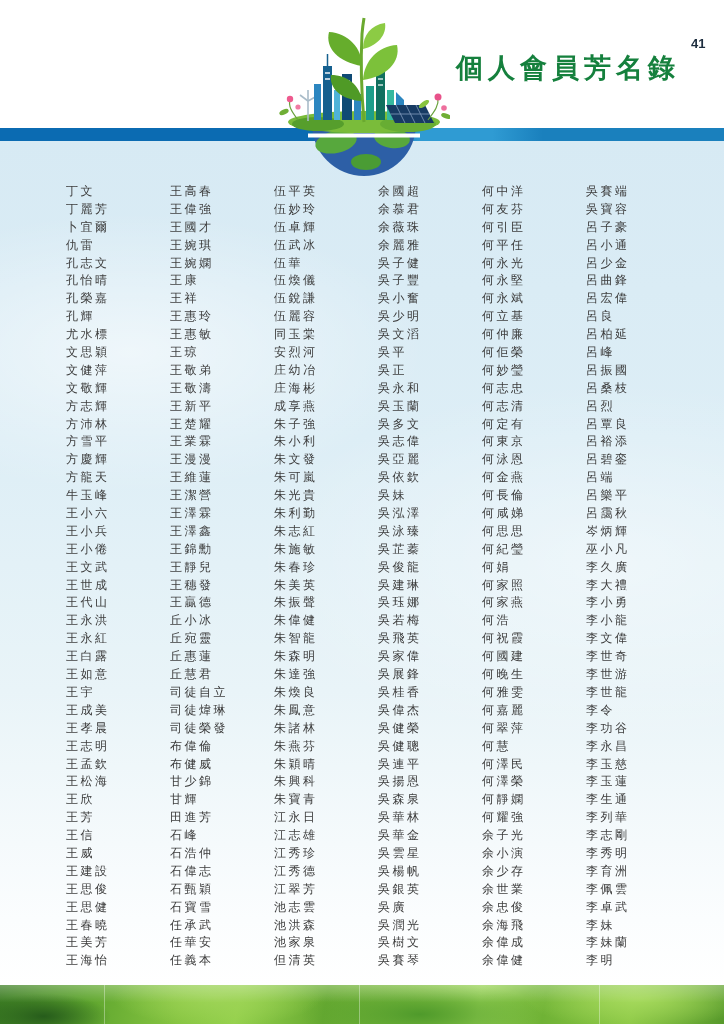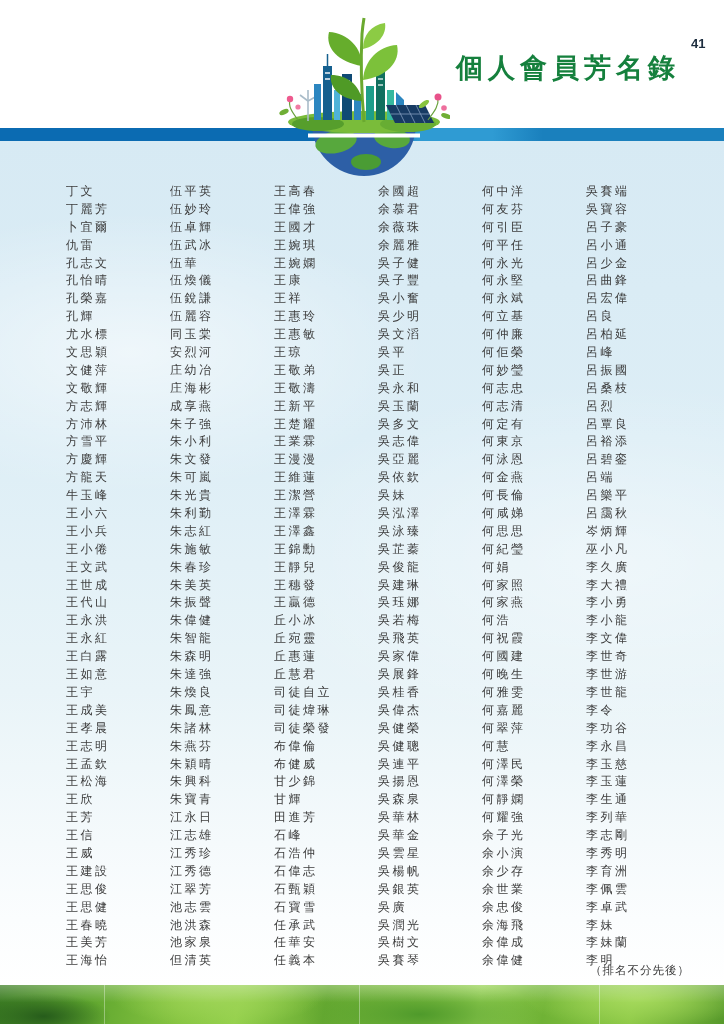--- a/index.html
+++ b/index.html
@@ -169,20 +169,66 @@
         <div class="name">王信</div>
         <div class="name">王威</div>
         <div class="name">王建設</div>
         <div class="name">王思俊</div>
         <div class="name">王思健</div>
         <div class="name">王春曉</div>
         <div class="name">王美芳</div>
         <div class="name">王海怡</div>
       </div>
       <div class="name-col">
+        <div class="name">王高春</div>
+        <div class="name">王偉強</div>
+        <div class="name">王國才</div>
+        <div class="name">王婉琪</div>
+        <div class="name">王婉嫻</div>
+        <div class="name">王康</div>
+        <div class="name">王祥</div>
+        <div class="name">王惠玲</div>
+        <div class="name">王惠敏</div>
+        <div class="name">王琼</div>
+        <div class="name">王敬弟</div>
+        <div class="name">王敬濤</div>
+        <div class="name">王新平</div>
+        <div class="name">王楚耀</div>
+        <div class="name">王業霖</div>
+        <div class="name">王漫漫</div>
+        <div class="name">王維蓮</div>
+        <div class="name">王潔營</div>
+        <div class="name">王澤霖</div>
+        <div class="name">王澤鑫</div>
+        <div class="name">王錦勳</div>
+        <div class="name">王靜兒</div>
+        <div class="name">王穗發</div>
+        <div class="name">王贏德</div>
+        <div class="name">丘小冰</div>
+        <div class="name">丘宛靈</div>
+        <div class="name">丘惠蓮</div>
+        <div class="name">丘慧君</div>
+        <div class="name">司徒自立</div>
+        <div class="name">司徒煒琳</div>
+        <div class="name">司徒榮發</div>
+        <div class="name">布偉倫</div>
+        <div class="name">布健威</div>
+        <div class="name">甘少錦</div>
+        <div class="name">甘輝</div>
+        <div class="name">田進芳</div>
+        <div class="name">石峰</div>
+        <div class="name">石浩仲</div>
+        <div class="name">石偉志</div>
+        <div class="name">石甄穎</div>
+        <div class="name">石寶雪</div>
+        <div class="name">任承武</div>
+        <div class="name">任華安</div>
+        <div class="name">任義本</div>
+      </div>
+      <div class="name-col">
         <div class="name">伍平英</div>
         <div class="name">伍妙玲</div>
         <div class="name">伍卓輝</div>
         <div class="name">伍武冰</div>
         <div class="name">伍華</div>
         <div class="name">伍煥儀</div>
         <div class="name">伍銳謙</div>
         <div class="name">伍麗容</div>
         <div class="name">同玉棠</div>
         <div class="name">安烈河</div>
@@ -215,66 +261,20 @@
         <div class="name">江志雄</div>
         <div class="name">江秀珍</div>
         <div class="name">江秀德</div>
         <div class="name">江翠芳</div>
         <div class="name">池志雲</div>
         <div class="name">池洪森</div>
         <div class="name">池家泉</div>
         <div class="name">但清英</div>
       </div>
       <div class="name-col">
-        <div class="name">王高春</div>
-        <div class="name">王偉強</div>
-        <div class="name">王國才</div>
-        <div class="name">王婉琪</div>
-        <div class="name">王婉嫻</div>
-        <div class="name">王康</div>
-        <div class="name">王祥</div>
-        <div class="name">王惠玲</div>
-        <div class="name">王惠敏</div>
-        <div class="name">王琼</div>
-        <div class="name">王敬弟</div>
-        <div class="name">王敬濤</div>
-        <div class="name">王新平</div>
-        <div class="name">王楚耀</div>
-        <div class="name">王業霖</div>
-        <div class="name">王漫漫</div>
-        <div class="name">王維蓮</div>
-        <div class="name">王潔營</div>
-        <div class="name">王澤霖</div>
-        <div class="name">王澤鑫</div>
-        <div class="name">王錦勳</div>
-        <div class="name">王靜兒</div>
-        <div class="name">王穗發</div>
-        <div class="name">王贏德</div>
-        <div class="name">丘小冰</div>
-        <div class="name">丘宛靈</div>
-        <div class="name">丘惠蓮</div>
-        <div class="name">丘慧君</div>
-        <div class="name">司徒自立</div>
-        <div class="name">司徒煒琳</div>
-        <div class="name">司徒榮發</div>
-        <div class="name">布偉倫</div>
-        <div class="name">布健威</div>
-        <div class="name">甘少錦</div>
-        <div class="name">甘輝</div>
-        <div class="name">田進芳</div>
-        <div class="name">石峰</div>
-        <div class="name">石浩仲</div>
-        <div class="name">石偉志</div>
-        <div class="name">石甄穎</div>
-        <div class="name">石寶雪</div>
-        <div class="name">任承武</div>
-        <div class="name">任華安</div>
-        <div class="name">任義本</div>
-      </div>
-      <div class="name-col">
         <div class="name">余國超</div>
         <div class="name">余慕君</div>
         <div class="name">余薇珠</div>
         <div class="name">余麗雅</div>
         <div class="name">吳子健</div>
         <div class="name">吳子豐</div>
         <div class="name">吳小奮</div>
         <div class="name">吳少明</div>
         <div class="name">吳文滔</div>
         <div class="name">吳平</div>
@@ -400,17 +400,16 @@
         <div class="name">李秀明</div>
         <div class="name">李育洲</div>
         <div class="name">李佩雲</div>
         <div class="name">李卓武</div>
         <div class="name">李妹</div>
         <div class="name">李妹蘭</div>
         <div class="name">李明</div>
       </div>
     </div>
 
-  <div class="footer-note">（排名不分先後）</div>
 
   <div class="leaf-strip"></div>
 
 </div>
 
 </body></html>

